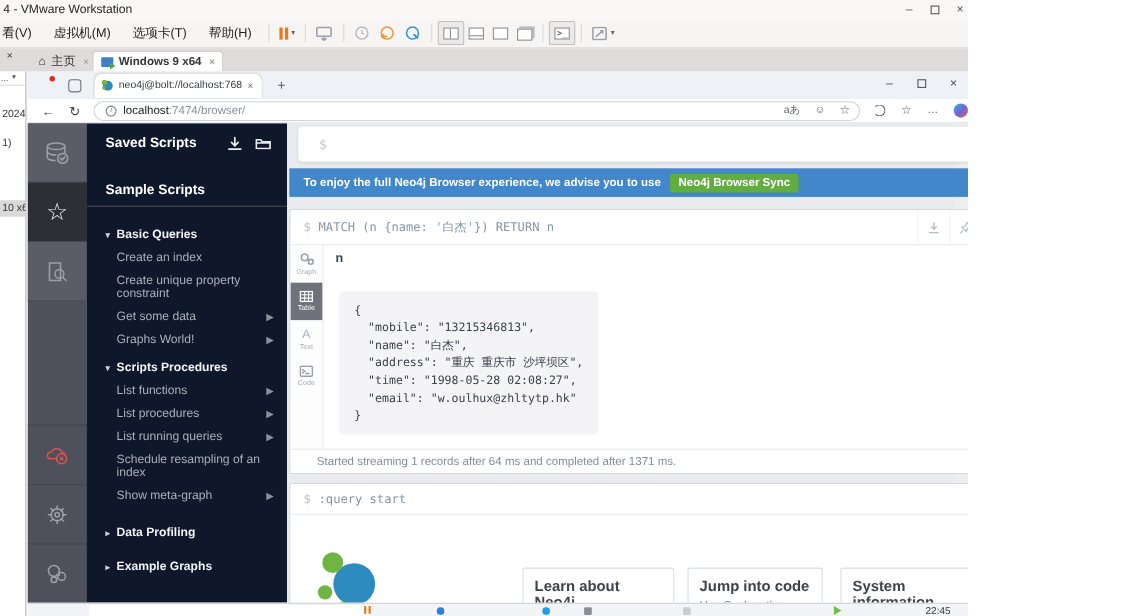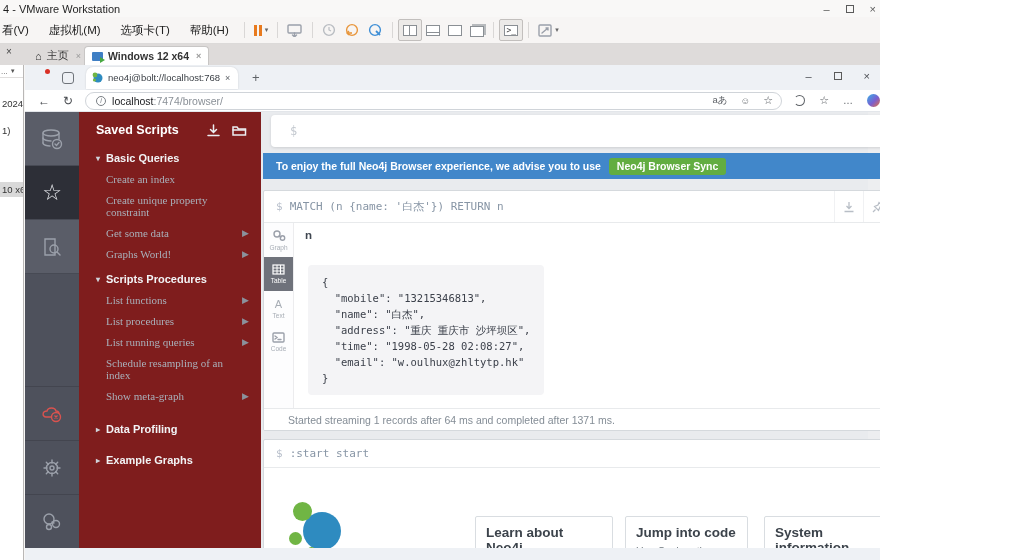--- a/index.html
+++ b/index.html
@@ -82,30 +82,30 @@
   .neo { position:absolute; left:0; top:47px; right:0; bottom:12px; overflow:hidden; }
   .rail { position:absolute; left:0; top:0; bottom:0; width:54px; background:#4e515c; }
   .rail-tile { width:54px; height:54px; display:flex; align-items:center; justify-content:center;
                background:#5a5d68; border-bottom:1px solid #474a54; color:#85899511; }
   .rail-tile.active { background:#2d2f37; }
   .rail-bottom { position:absolute; bottom:0; left:0; width:54px; }
   .rail-bottom .rail-tile { background:#4e515c; border-top:1px solid #43454f; border-bottom:none; }
   .rail svg { display:block; }
   .rail-star { font-size:22px; color:#eceef2; }
 
-  .sidebar { position:absolute; left:54px; top:0; bottom:0; width:182px; background:#7f1d1d; color:#aeb4bd; }
+  .sidebar { position:absolute; left:54px; top:0; bottom:0; width:182px; background:#0f172a; color:#aeb4bd; }
   .sb-head { display:flex; align-items:center; padding:11px 14px 6px 17px; }
   .sb-title { font-size:12.5px; font-weight:bold; color:#fff; flex:1; }
   .sb-headicons { display:flex; gap:12px; color:#c6cad2; }
   .sb-sub { padding:22px 17px 8px; font-size:12.5px; font-weight:bold; color:#fff;
             border-bottom:1px solid #474a52; margin-bottom:10px; }
   .sb-sec { display:flex; align-items:center; gap:6px; padding:9px 17px 4px; font-size:11px; font-weight:bold; color:#f2f3f5; }
   .sb-caret { font-size:8px; color:#cfd3da; }
   .sb-item { display:flex; align-items:center; padding:4.5px 12px 4.5px 27px; font-size:11px; color:#a9b0ba; }
-  .sb-item span.lbl { flex:1;font-family:Liberation Serif, serif; }
+  .sb-item span.lbl { flex:1; }
   .run-btn { color:#8b919c; font-size:9px; }
 
   .main { position:absolute; left:236px; right:0; top:0; bottom:0; background:#e9ebee; }
   .scrolltrack { position:absolute; right:0; top:0; bottom:0; width:12px; background:#edeef0; }
   .scrollthumb { position:absolute; right:2px; top:78px; width:8px; height:230px; background:#8f9399; border-radius:4px; }
 
   .editor-card { position:absolute; left:10px; top:3px; width:657px; height:32px; background:#fff; border-radius:4px;
                  box-shadow:0 1px 3px rgba(0,0,0,.12); display:flex; align-items:center; }
   .editor-ph { font-family:"DejaVu Sans Mono",monospace; font-size:12px; color:#c3c8cf; margin-left:19px; }
   .editor-icons { position:absolute; left:672px; top:3px; height:32px; display:flex; align-items:center; gap:13px;
@@ -256,21 +256,21 @@
 
   <div class="vm-tabbar">
     <span class="libclose">×</span>
     <span class="vm-tab home">
       <span>⌂</span>
       <span>主页</span>
       <span class="tab-x">×</span>
     </span>
     <span class="vm-tab active">
       <span class="vmico"></span>
-      <span>Windows 12 x64</span>
+      <span>Windows 9 x64</span>
       <span class="tab-x">×</span>
     </span>
   </div>
 
   <div class="vm-library">
     <div class="lib-filter">
       <span>...</span>
       <span style="font-size:6px">▼</span>
     </div>
     <div class="lib-row" style="margin-top:18px">2024.3</div>
@@ -379,20 +379,21 @@
           <span class="sb-headicons">
             <svg width="13" height="13">
                 <path d="M6.5 1 L6.5 8 M3.5 5.5 L6.5 8.5 L9.5 5.5 M1 11.5 L12 11.5" class="lnw"></path>
               </svg>
             <svg width="15" height="12">
                 <path d="M1 3 L5 3 L6.5 5 L13.5 5 L13.5 11 L1 11 Z" class="lnw"></path>
                 <path d="M1 6 L13.5 6" class="lnw"></path>
               </svg>
           </span>
         </div>
+        <div class="sb-sub">Sample Scripts</div>
 
         <div class="sb-sec">
           <span class="sb-caret">▾</span>
           <span>Basic Queries</span>
         </div>
         <div class="sb-item">
             <span class="lbl">Create an index</span>
             <span class="run-btn"></span>
           </div>
         <div class="sb-item">
@@ -528,21 +529,21 @@
             <div class="json-chip"><div>{</div><div>  "mobile": "13215346813",</div><div>  "name": "白杰",</div><div>  "address": "重庆 重庆市 沙坪坝区",</div><div>  "time": "1998-05-28 02:08:27",</div><div>  "email": "w.oulhux@zhltytp.hk"</div><div>}</div></div>
           </div>
           <div class="frame-foot">
             <span>Started streaming 1 records after 64 ms and completed after 1371 ms.</span>
           </div>
         </div>
 
         <div class="frame play">
           <div class="frame-head">
             <span class="fh-prompt">$</span>
-            <span>:start start</span>
+            <span>:query start</span>
             <span class="fh-icons">
               <span class="fh-cell">
                   <svg width="12" height="12">
                     <path d="M7 1.5 L10.5 5 L8 6 L6.5 9.5 L2.5 5.5 L6 4 Z" stroke="#b8bec6" stroke-width="1.2" fill="none"></path>
                     <path d="M3.5 8.5 L1 11" stroke="#b8bec6" stroke-width="1.2"></path>
                   </svg>
                 </span>
               <span class="fh-cell">
                   <svg width="12" height="12">
                     <path d="M7 5 L11 1 M8 1 L11 1 L11 4 M5 7 L1 11 M1 8 L1 11 L4 11" stroke="#b8bec6" stroke-width="1.2" fill="none"></path>
@@ -572,14 +573,27 @@
             </div>
             <div class="card card3">
               <div class="card-title">System information</div>
 
             </div>
           </div>
         </div>
       </div>
     </div>
 
+    <div class="vm-taskbar">
+      <span class="tk-btn"></span>
+      <span class="tk-pause">
+          <i></i>
+          <i></i>
+        </span>
+      <span class="tk-dot" style="left:372px;background:#2f7fd6"></span>
+      <span class="tk-dot" style="left:468px;background:#1f9cf0"></span>
+      <span class="tk-dot" style="left:506px;background:#8a8f96;border-radius:1px"></span>
+      <span class="tk-dot" style="left:596px;background:#c9ccd1;border-radius:1px"></span>
+      <span class="tk-play"></span>
+      <span class="tk-clock">22:45</span>
+    </div>
   </div>
 </div>
 
 </body></html>

